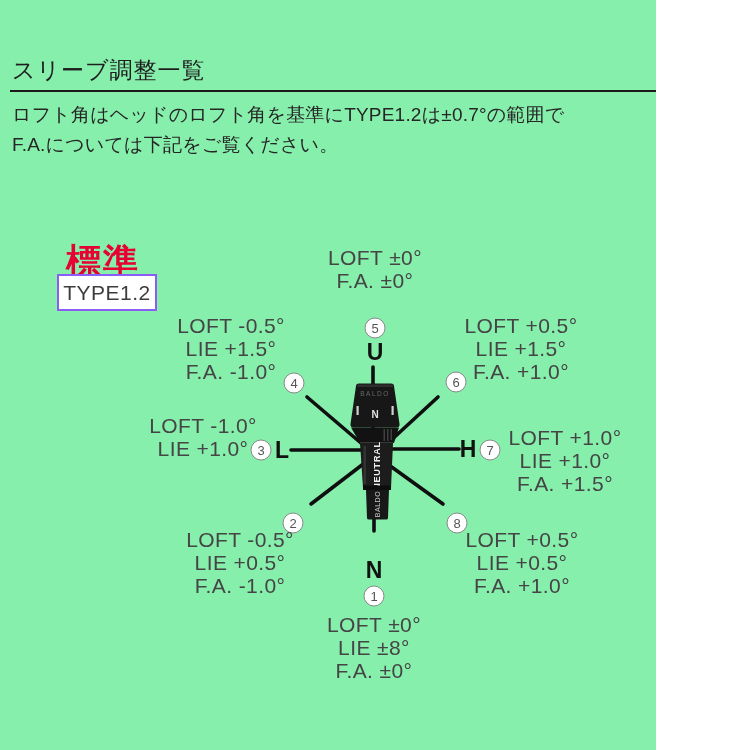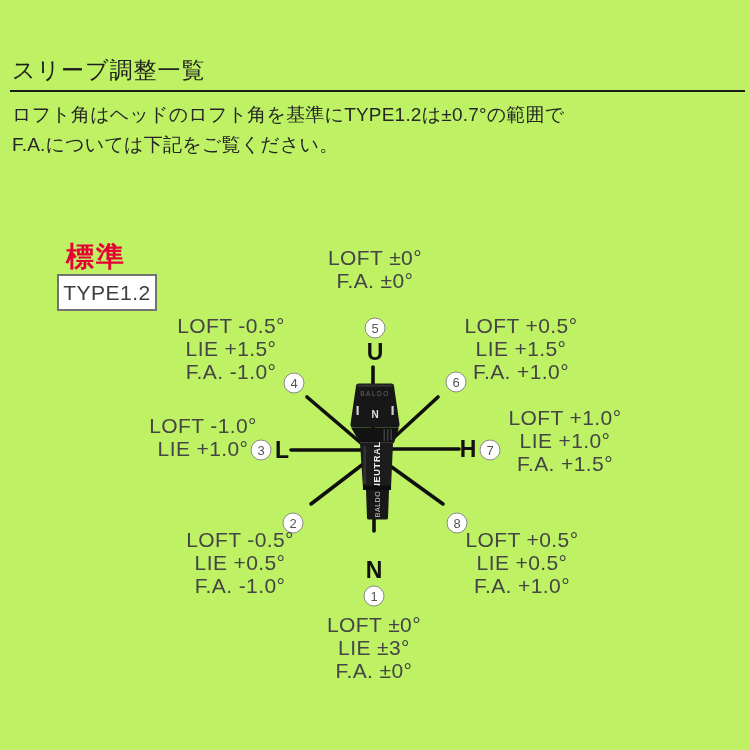--- a/index.html
+++ b/index.html
@@ -1,37 +1,37 @@
 <!DOCTYPE html>
 <html><head>
 <meta charset="utf-8">
 <style>
   html,body{margin:0;padding:0;background:#ffffff;}
   #page{
-    position:relative;width:750px;height:750px;background:#bef264;overflow:hidden;
+    position:relative;width:656px;height:750px;background:#86efac;overflow:hidden;
     font-family:"Liberation Sans","DejaVu Sans",sans-serif;
   }
   
   .title{
     position:absolute;left:12px;top:55px;font-size:23px;color:#1e1e1e;
     letter-spacing:1px;font-weight:500;
   }
   .title-rule{position:absolute;left:10px;top:90px;width:735px;height:2px;background:#1a1a1a;}
   .desc{
     position:absolute;left:12px;top:100px;width:700px;
     font-size:19px;line-height:30px;color:#262626;letter-spacing:0.2px;
   }
   
   .std-label{
-    position:absolute;left:66px;top:238px;font-size:28px;font-weight:bold;color:#e60033;
+    position:absolute;left:66px;top:238px;font-size:35px;font-weight:bold;color:#e60033;
     border-bottom:3px solid #e60033;padding-bottom:1px;letter-spacing:2px;
   }
   .type-box{
     position:absolute;left:57px;top:274px;width:96px;height:33px;
-    border:2px solid #737373;display:flex;align-items:center;justify-content:center;
+    border:2px solid #8b5cf6;display:flex;align-items:center;justify-content:center;
     font-size:21px;color:#3d3d3d;letter-spacing:0.5px;background:#fff;
   }
   
   #diagram-svg{position:absolute;left:0;top:0;width:750px;height:750px;}
   .pb{
     position:absolute;width:160px;text-align:center;
     font-size:21px;line-height:23px;color:#454545;letter-spacing:0.4px;
   }
   .dir-letter{
     position:absolute;transform:translate(-50%,-50%);
@@ -120,34 +120,34 @@
   </div>
   <div class="pb" style="left:441px;top:314px;">
     <div>LOFT +0.5°</div>
     <div>LIE +1.5°</div>
     <div>F.A. +1.0°</div>
   </div>
   <div class="pb" style="left:123px;top:414px;">
     <div>LOFT -1.0°</div>
     <div>LIE +1.0°</div>
   </div>
-  <div class="pb" style="left:485px;top:406px;">
+  <div class="pb" style="left:485px;top:426px;">
     <div>LOFT +1.0°</div>
     <div>LIE +1.0°</div>
     <div>F.A. +1.5°</div>
   </div>
   <div class="pb" style="left:160px;top:528px;">
     <div>LOFT -0.5°</div>
     <div>LIE +0.5°</div>
     <div>F.A. -1.0°</div>
   </div>
   <div class="pb" style="left:442px;top:528px;">
     <div>LOFT +0.5°</div>
     <div>LIE +0.5°</div>
     <div>F.A. +1.0°</div>
   </div>
   <div class="pb" style="left:294px;top:613px;">
     <div>LOFT ±0°</div>
-    <div>LIE ±3°</div>
+    <div>LIE ±8°</div>
     <div>F.A. ±0°</div>
   </div>
 
 </div>
 
 </body></html>

